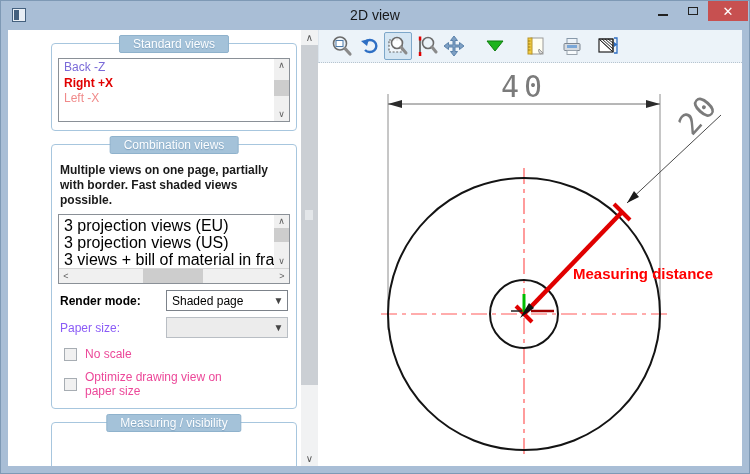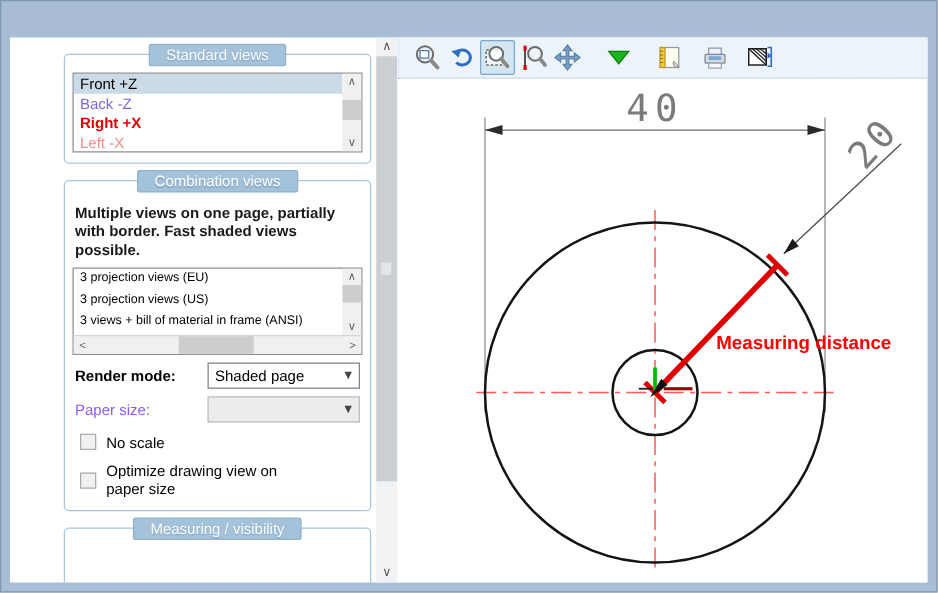--- a/index.html
+++ b/index.html
@@ -48,21 +48,21 @@
     text-shadow: 0 1px 1px #7fa2bf;
   }
   .desc { font-size: 12px; font-weight: bold; color: #1a1a1a; margin: 4px 2px 6px 2px; line-height: 15px; }
   .listbox { border: 1px solid #8a9097; display: flex; background: #fff; }
   .listbox .rows { flex: 1; overflow: hidden; }
   .lrow { height: 15.5px; font-size: 12px; padding: 1px 4px 0 5px; white-space: nowrap; color: #000; }
   .lrow.selected { background: #cbdae7; }
   .lrow.c-back { color: #7a6ad8; }
   .lrow.c-right { color: #e00000; font-weight: bold; }
   .lrow.c-left { color: #f08a8a; }
-  .lrow2 { height: 17px; font-size: 10px; padding: 2px 20px 0 5px; white-space: nowrap; }
+  .lrow2 { height: 17px; font-size: 16px; padding: 2px 20px 0 5px; white-space: nowrap; }
   
   .vsb { width: 15px; background: #f0f0f0; display: flex; flex-direction: column; font-size: 9px; color: #606060; }
   .vsb .arr { height: 13px; text-align: center; line-height: 13px; }
   .vsb .thumb { background: #cdcdcd; }
   .hsb { height: 15px; background: #f0f0f0; display: flex; font-size: 9px; color: #606060; border-top: 1px solid #d5d5d5;}
   .hsb .arr { width: 14px; text-align: center; line-height: 14px; }
   .hsb .thumb { background: #cdcdcd; width: 60px; margin-left: 70px; }
   .panel-scroll {
     width: 17px; background: #f1f2f3; display: flex; flex-direction: column;
     font-size: 10px; color: #5a5a5a;
@@ -77,21 +77,21 @@
   .fieldrow { display: flex; align-items: center; margin: 6px 2px 0 2px; }
   .fieldrow .flabel { flex: 1; font-size: 12px; font-weight: bold; color: #000000; }
   .fieldrow .flabel.disabled { font-weight: normal; color: #8b5cf6; }
   .combo {
     width: 122px; height: 21px; border: 1px solid #7c828a; background: #fff;
     display: flex; align-items: center; font-size: 12px;
   }
   .combo .val { flex: 1; padding-left: 5px; white-space: nowrap; overflow: hidden; }
   .combo .dd { width: 17px; text-align: center; color: #444; font-size: 10px; }
   .combo.disabled { background: #ececec; border-color: #b9bec4; }
-  .checkrow { display: flex; margin: 9px 2px 0 6px; font-size: 12px; color: #000000; line-height: 14px; }
+  .checkrow { display: flex; margin: 9px 2px 0 6px; font-size: 12px; color: #ec4899; line-height: 14px; align-items: flex-end; }
   .cb {
     width: 13px; height: 13px; border: 1px solid #a7adb3; background: #f1f1f1; margin-right: 8px; flex: none;
   }
   
   .main { flex: 1; position: relative; background: #fff; overflow: hidden; }
   .toolbar {
     position: absolute; left: 0; top: 0; right: 0; height: 33px;
     background: #ecf3f9; border-bottom: 1px dotted #b7c4cf; border-left: 1px solid #dde6ee;
     display: flex; align-items: center; padding-left: 9px;
   }
@@ -102,30 +102,42 @@
   .tbtn.pressed { background: #d5e6f3; border-color: #7da7c9; }
   .tbtn.gap { margin-left: 13px; }
   .tbtn.gap-sm { margin-left: 8px; }
   .drawing-svg { position: absolute; left: 0; top: 0; }
 </style>
 </head>
 <body>
 
 <div class="window">
 
+  <div class="titlebar">
+    <div class="app-icon"></div>
+    <div class="title-text">2D view</div>
+    <div class="caption-btns">
+      <div class="cap-btn min">
+          <span></span>
+        </div>
+      <div class="cap-btn max">
+          <span></span>
+        </div>
+      <div class="cap-btn close">✕</div>
+    </div>
+  </div>
 
   <div class="content">
 
     <div class="sidebar">
 
       <div class="groupbox">
         <div class="badge">Standard views</div>
         <div class="listbox" style="height:64px;">
           <div class="rows">
-            <div class="lrow selected">Front +Z</div>
             <div class="lrow c-back">Back -Z</div>
             <div class="lrow c-right">Right +X</div>
             <div class="lrow c-left">Left -X</div>
           </div>
           <div class="vsb">
             <div class="arr">∧</div>
             <div style="flex:0 0 8px;"></div>
             <div class="thumb" style="flex:0 0 16px;"></div>
             <div style="flex:1;"></div>
             <div class="arr">∨</div>

